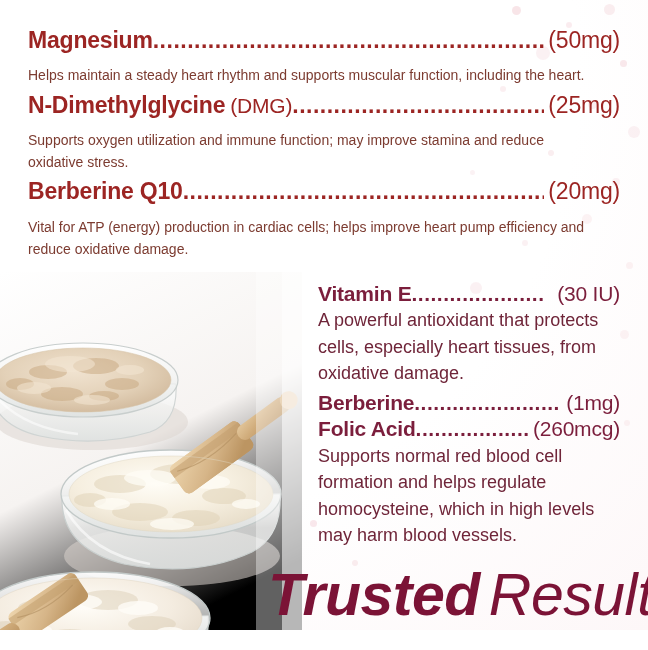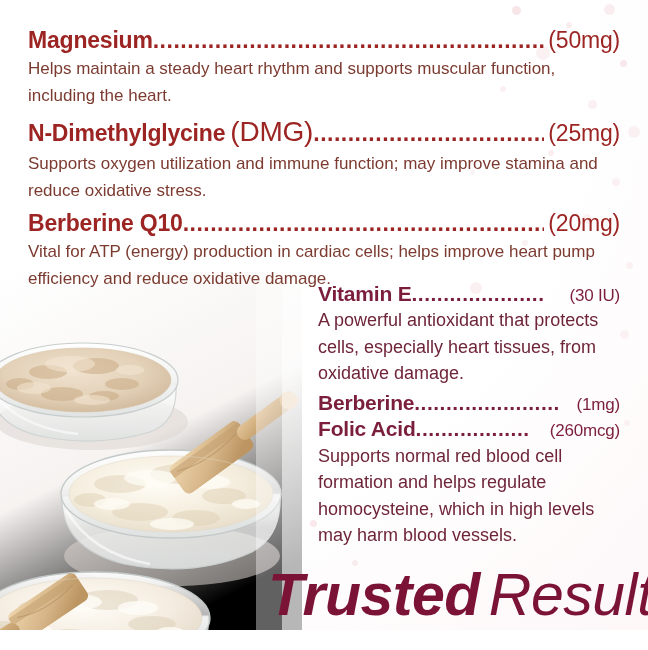--- a/index.html
+++ b/index.html
@@ -55,42 +55,42 @@
     color: #9c2523;
     white-space: nowrap;
     letter-spacing: -0.2px;
   }
   .nut-name {
     font-weight: bold;
   }
   .nut-sub {
     font-weight: normal;
     margin-left: 5px;
-    font-size: 28px;
+    font-size: 21px;
   }
   .leader {
     flex: 1 1 auto;
     overflow: hidden;
     white-space: nowrap;
     font-weight: bold;
     letter-spacing: 0.5px;
     margin: 0 1px 0 0;
     min-width: 10px;
   }
   .nut-amt {
     font-weight: normal;
     font-size: 23px;
     flex: 0 0 auto;
     padding-left: 3px;
   }
   .nut-desc {
-    font-size: 17px;
+    font-size: 14px;
     line-height: 1.58;
     color: #7c3b30;
-    margin: 1px 0 4px 0;
+    margin: 9px 0 4px 0;
     max-width: 575px;
   }
 
   
   .photo {
     position: absolute;
     left: 0;
     top: 272px;
     width: 302px;
     height: 378px;
@@ -114,21 +114,21 @@
     align-items: baseline;
     font-size: 21px;
     line-height: 1.26;
     color: #7b1e3c;
     white-space: nowrap;
     letter-spacing: -0.2px;
   }
   .r-name { font-weight: bold; }
   .r-amt {
     font-weight: normal;
-    font-size: 17px;
+    font-size: 21px;
     flex: 0 0 auto;
   }
   .r-desc {
     font-size: 18px;
     line-height: 1.47;
     color: #6f2539;
     margin: 0 0 3px 0;
     max-width: 290px;
   }
 

